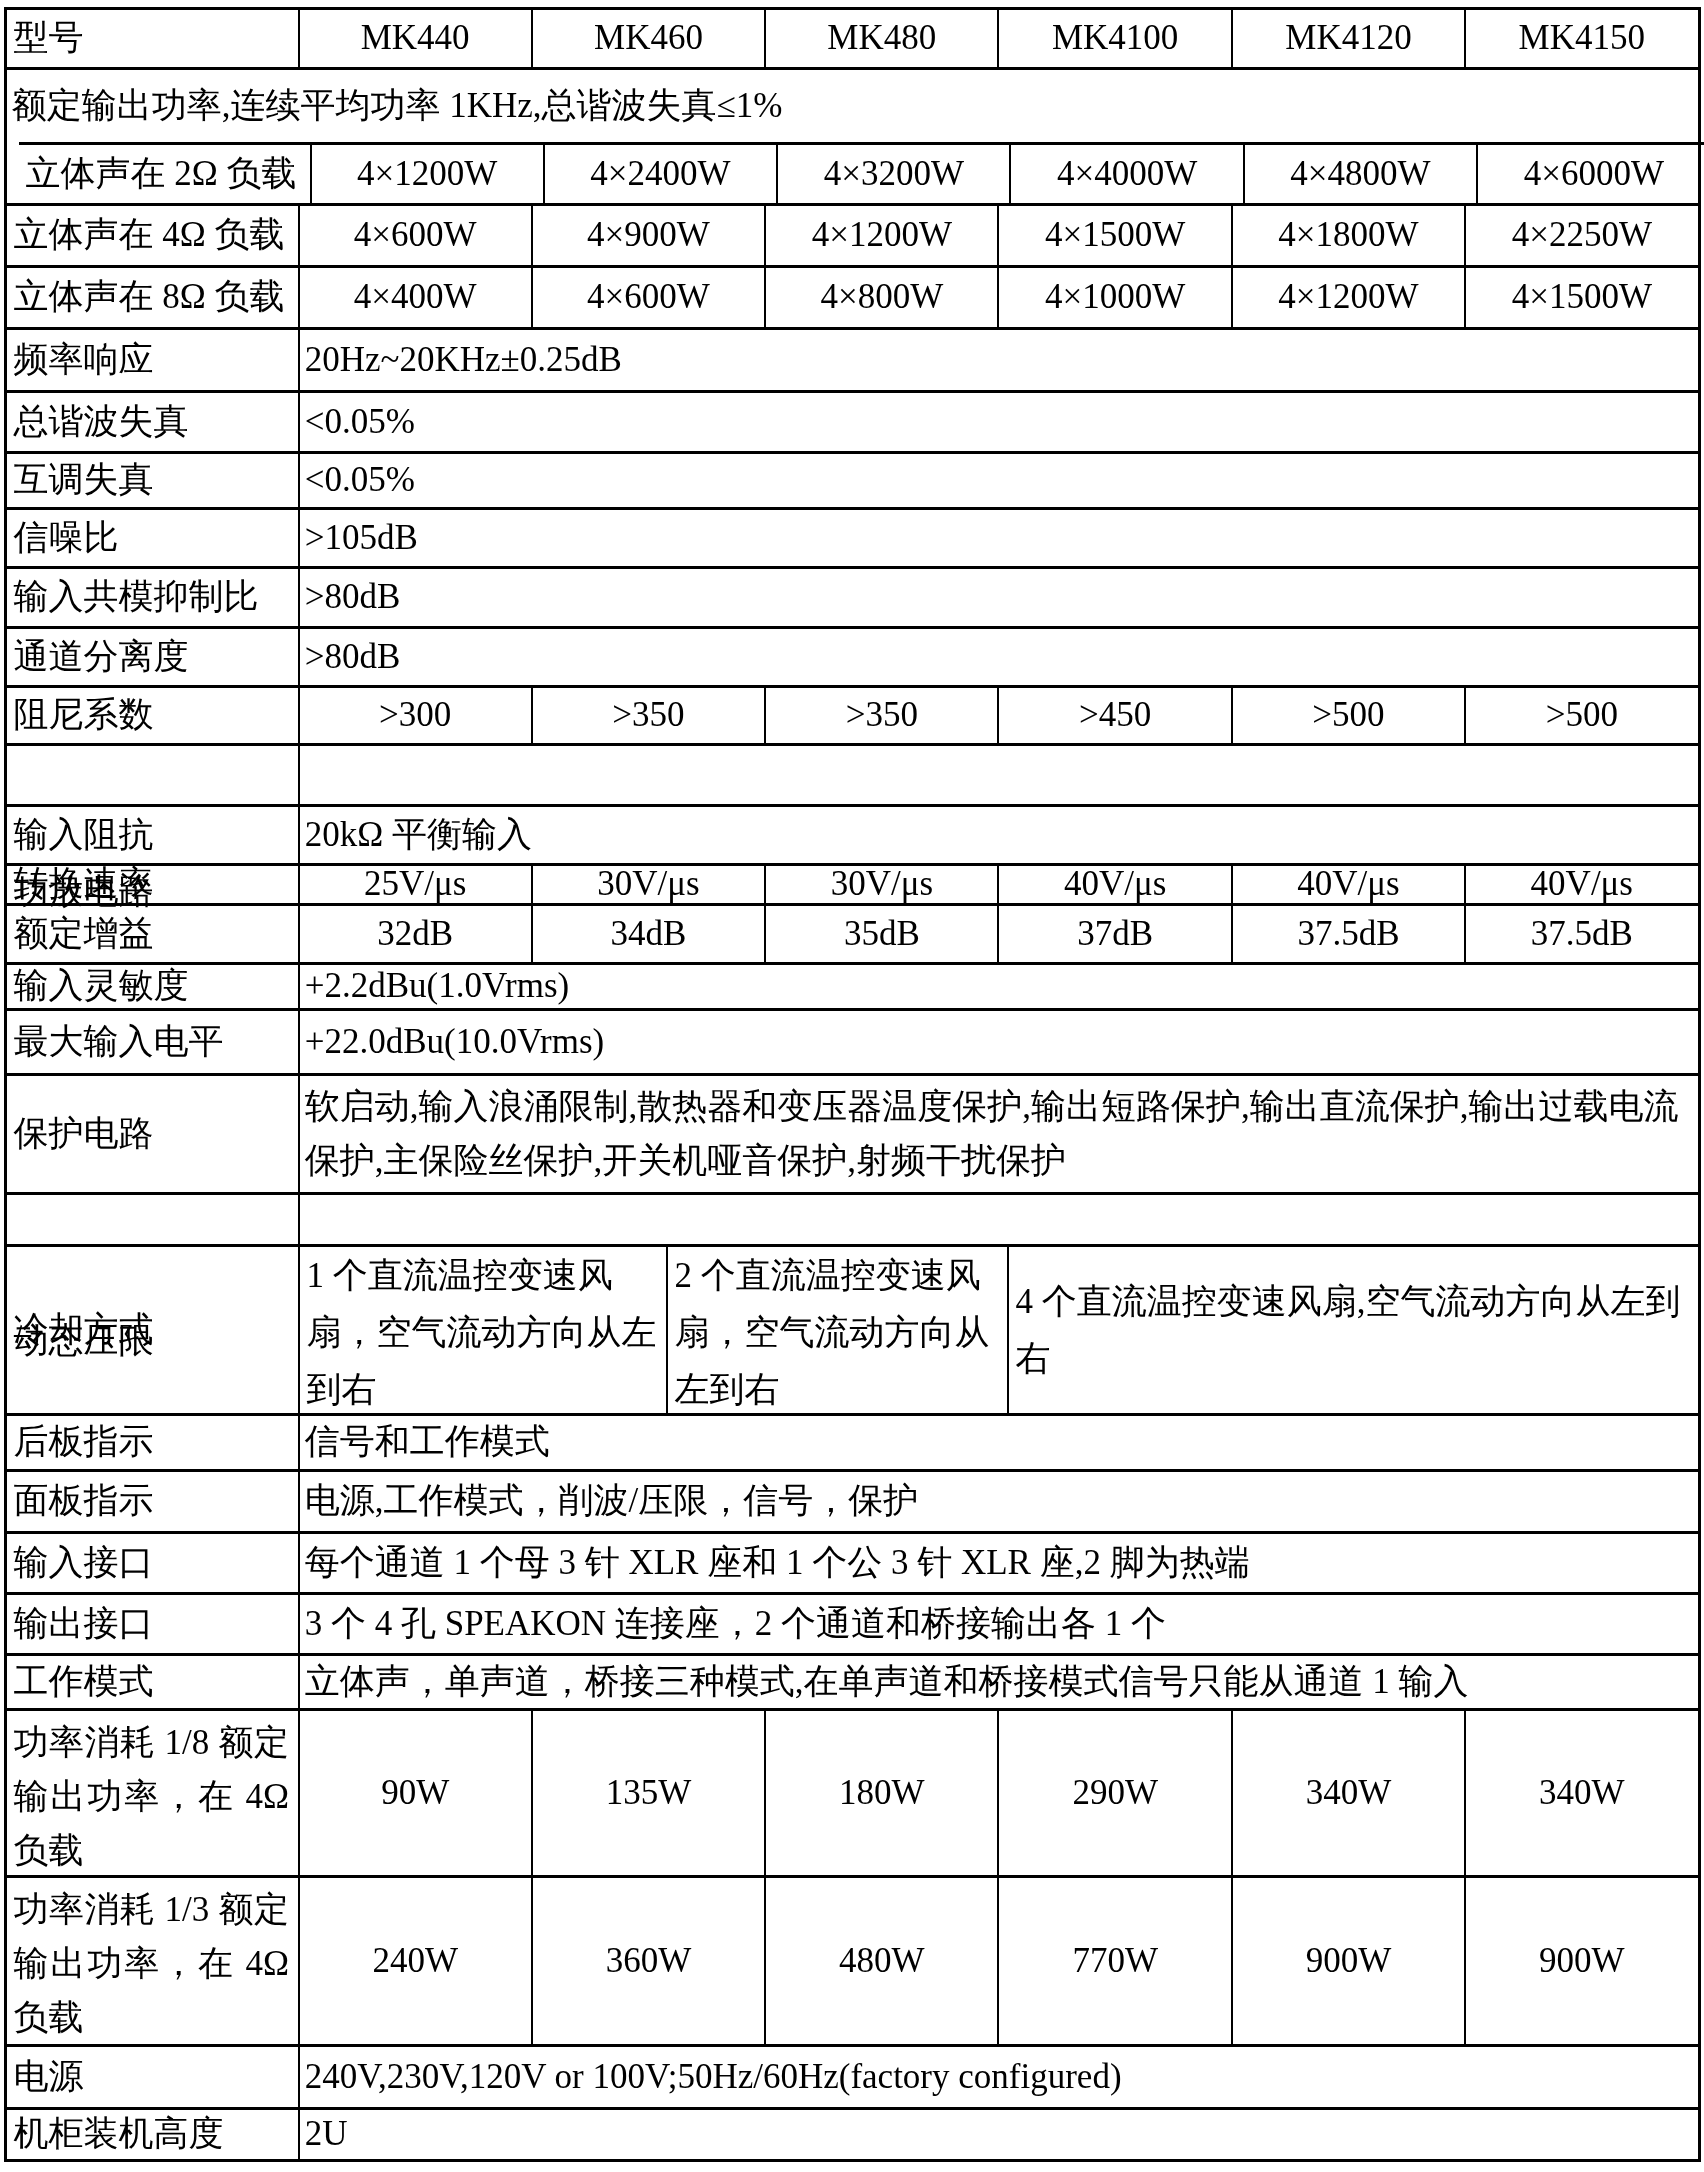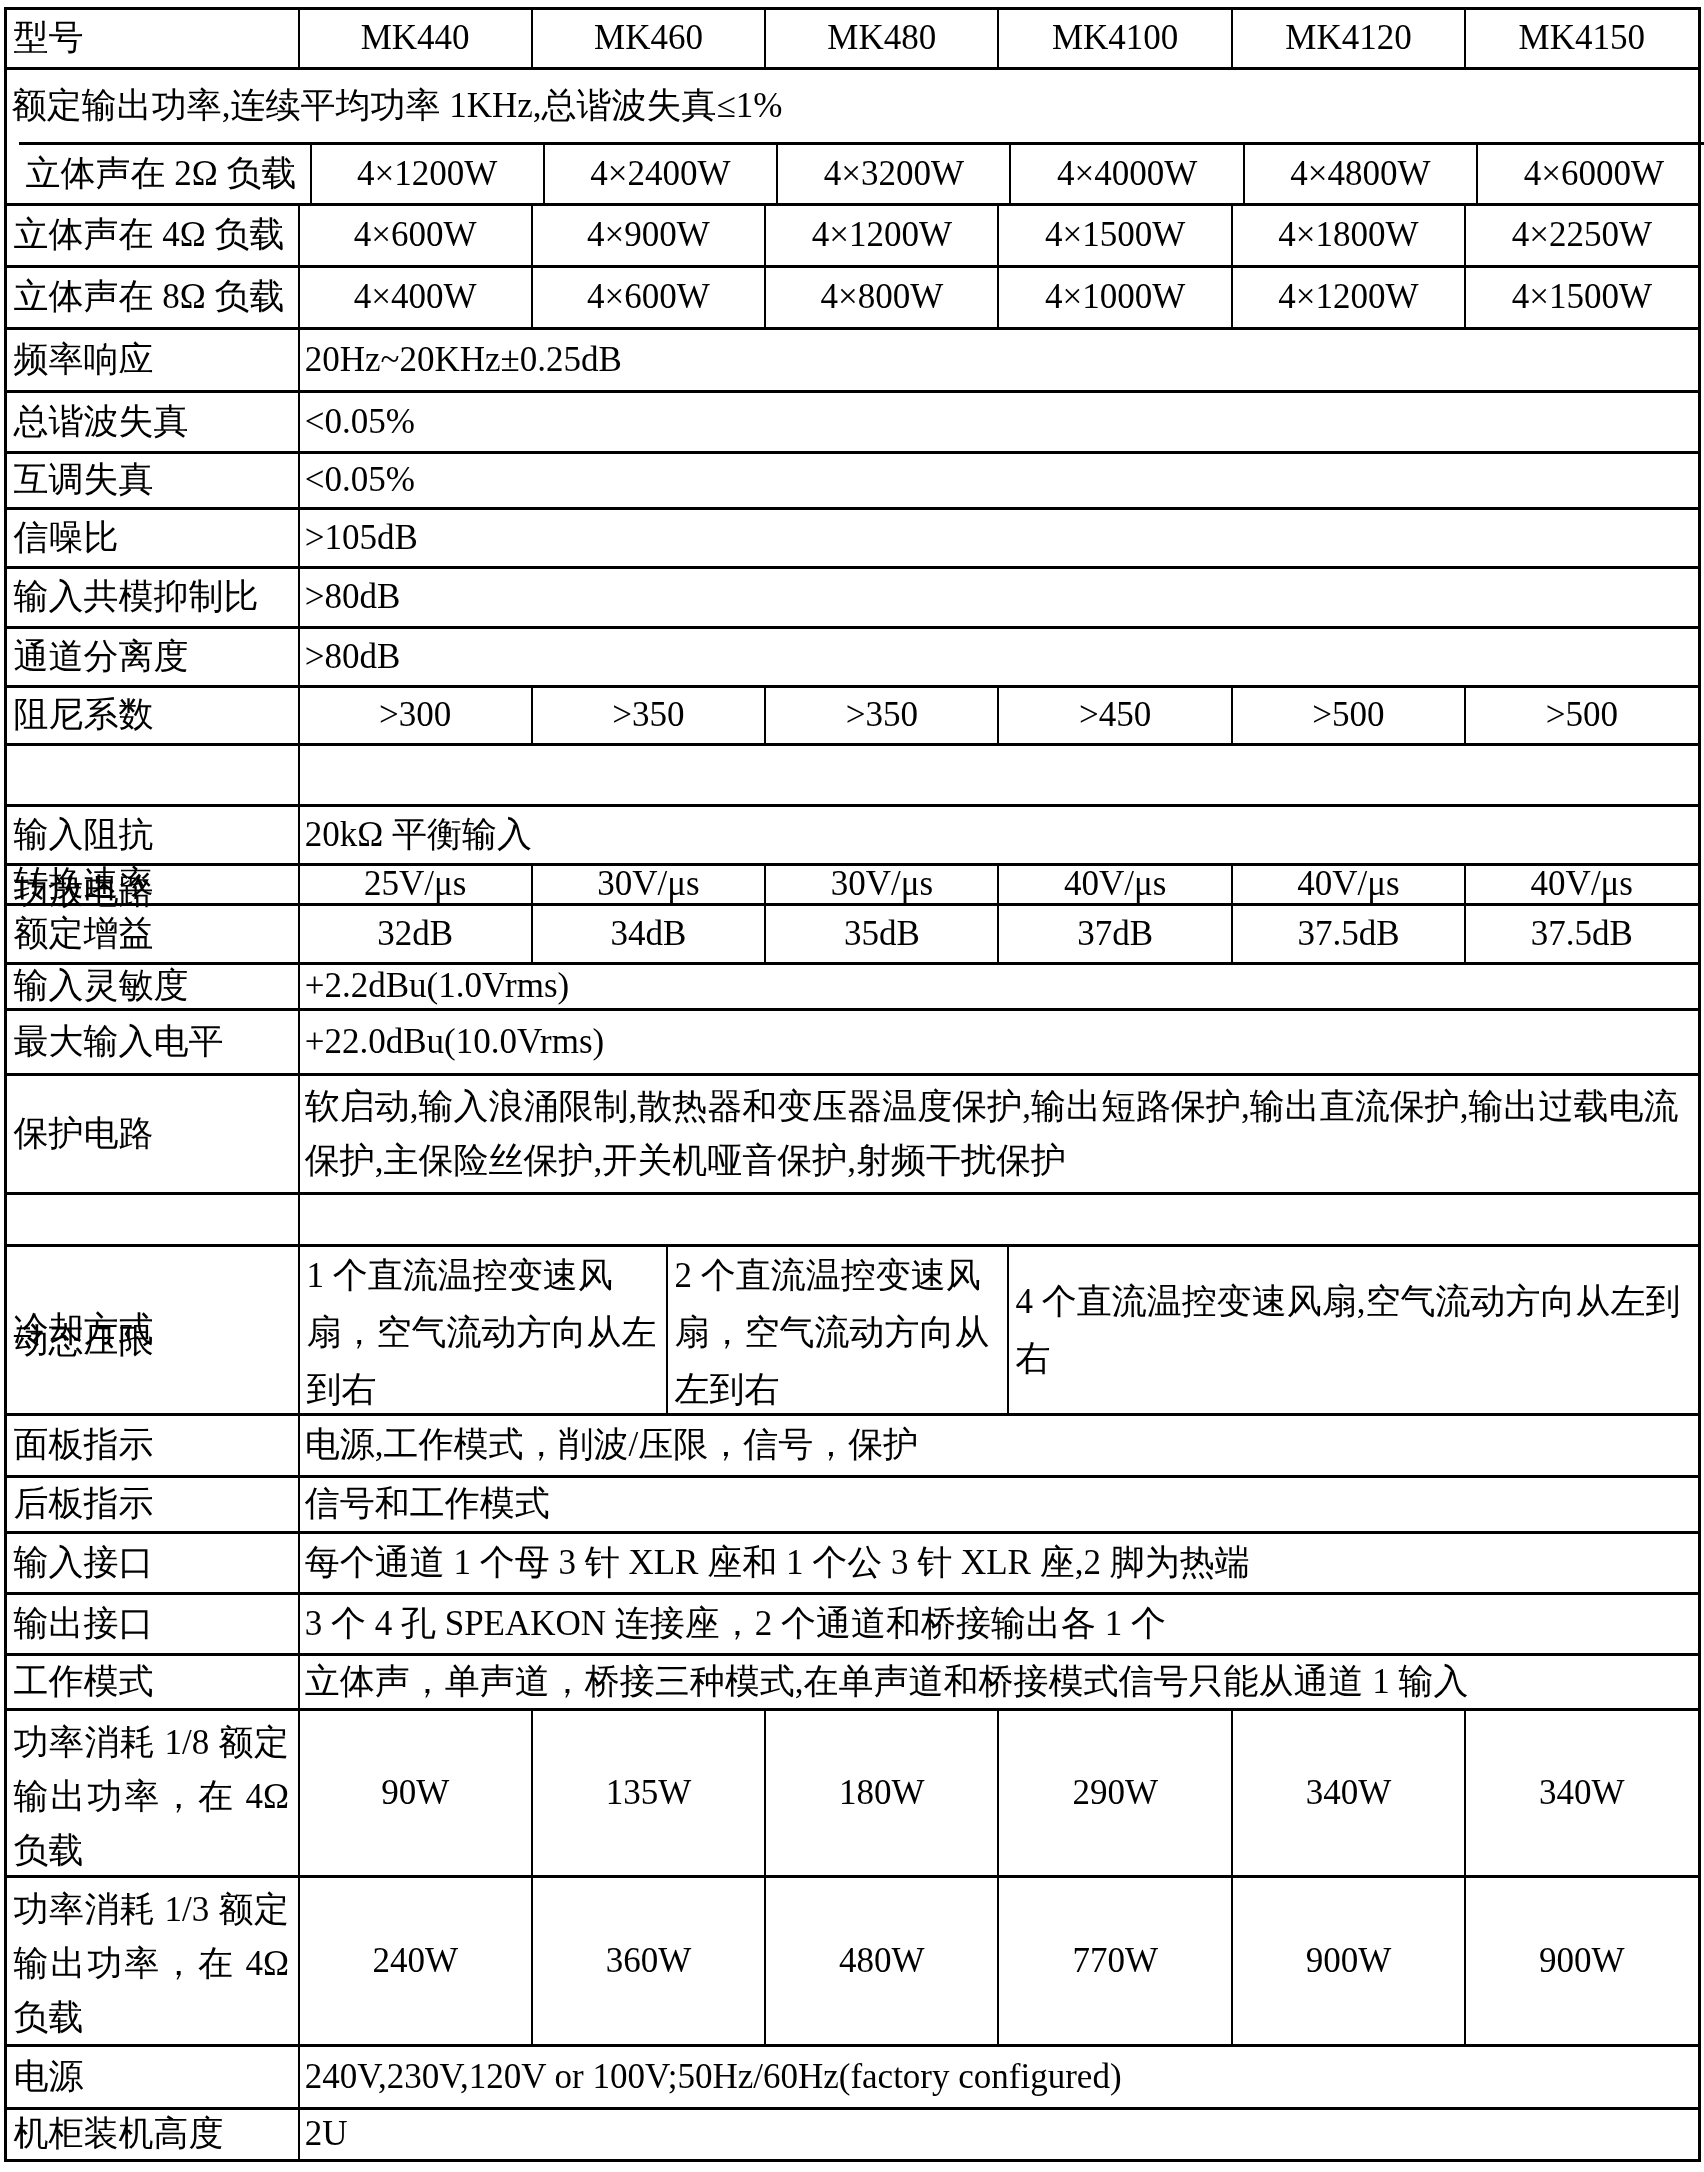--- a/index.html
+++ b/index.html
@@ -196,27 +196,27 @@
       <div class="row row-span" style="height: 52px; flex-direction: column;">
         <div class="cell label-cell">动态压限</div>
         <div class="cell span-cell">全自动智能</div>
       </div>
       <div class="row row-cooling" style="height: 169px;">
         <div class="cell label-cell">冷却方式</div>
         <div class="cell cooling-cell cooling-0">1 个直流温控变速风扇，空气流动方向从左到右</div>
         <div class="cell cooling-cell cooling-1">2 个直流温控变速风扇，空气流动方向从左到右</div>
         <div class="cell cooling-cell cooling-2">4 个直流温控变速风扇,空气流动方向从左到右</div>
       </div>
+      <div class="row row-span" style="height: 56px;">
+        <div class="cell label-cell">后板指示</div>
+        <div class="cell span-cell">信号和工作模式</div>
+      </div>
       <div class="row row-span" style="height: 62px;">
         <div class="cell label-cell">面板指示</div>
         <div class="cell span-cell">电源,工作模式，削波/压限，信号，保护</div>
-      </div>
-      <div class="row row-span" style="height: 56px;">
-        <div class="cell label-cell">后板指示</div>
-        <div class="cell span-cell">信号和工作模式</div>
       </div>
       <div class="row row-span" style="height: 61px;">
         <div class="cell label-cell">输入接口</div>
         <div class="cell span-cell">每个通道 1 个母 3 针 XLR 座和 1 个公 3 针 XLR 座,2 脚为热端</div>
       </div>
       <div class="row row-span" style="height: 61px;">
         <div class="cell label-cell">输出接口</div>
         <div class="cell span-cell">3 个 4 孔 SPEAKON 连接座，2 个通道和桥接输出各 1 个</div>
       </div>
       <div class="row row-span" style="height: 55px;">

